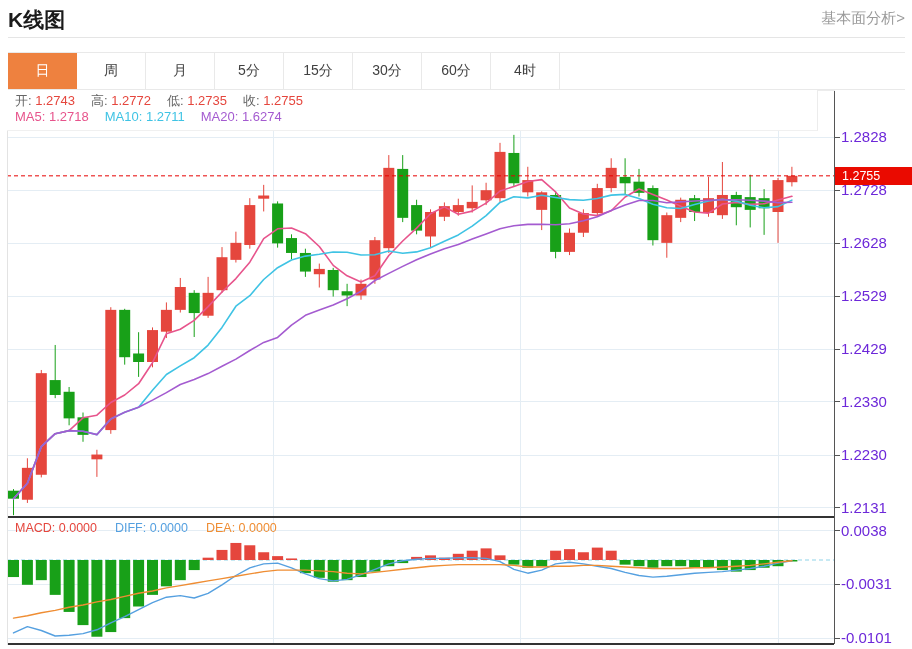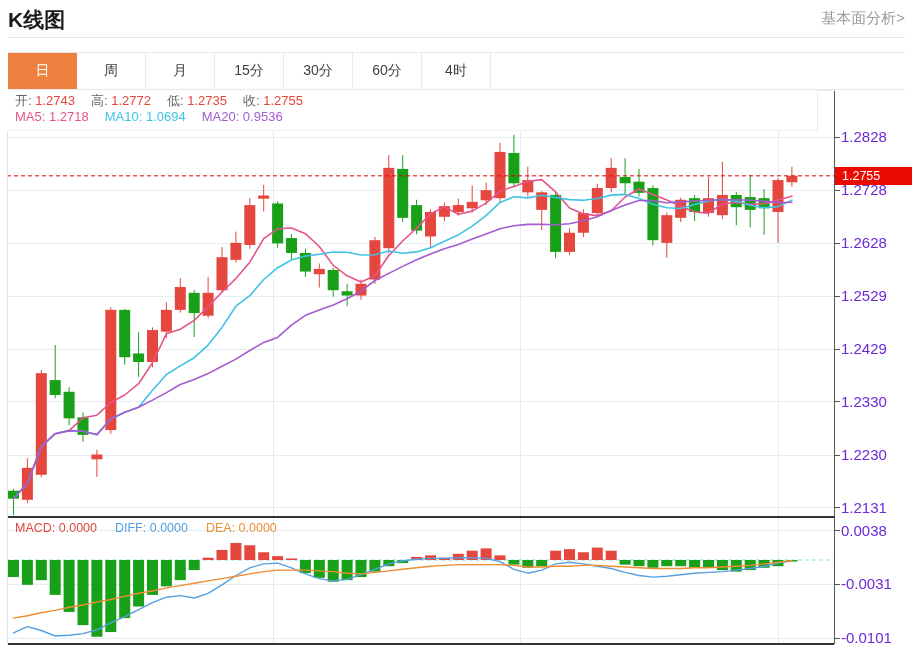--- a/index.html
+++ b/index.html
@@ -35,20 +35,21 @@
 
 <div id="app">
   <div class="page-title">K线图</div>
   <a class="analysis-link">基本面分析&gt;</a>
   <div class="header-divider"></div>
 
   <div class="tabbar">
       <div class="tab active" style="background: rgb(238, 129, 63);">日</div>
       <div class="tab">周</div>
       <div class="tab">月</div>
+      <div class="tab">5分</div>
       <div class="tab">15分</div>
       <div class="tab">30分</div>
       <div class="tab">60分</div>
       <div class="tab">4时</div>
     </div>
 
   <div class="chart-area">
     <svg id="chart-svg" width="899" height="556" viewBox="0 0 899 556">
         <line x1="0" y1="47" x2="827" y2="47" stroke="#e4edf4" stroke-width="1" shape-rendering="crispEdges"></line>
         <line x1="0" y1="100.19000000000005" x2="827" y2="100.19000000000005" stroke="#e4edf4" stroke-width="1" shape-rendering="crispEdges"></line>
@@ -256,21 +257,21 @@
         <line x1="827" y1="440.55" x2="833" y2="440.55" stroke="#555555" stroke-width="1" shape-rendering="crispEdges"></line>
         <line x1="827" y1="494.025" x2="833" y2="494.025" stroke="#555555" stroke-width="1" shape-rendering="crispEdges"></line>
         <line x1="827" y1="548.275" x2="833" y2="548.275" stroke="#555555" stroke-width="1" shape-rendering="crispEdges"></line>
       </svg>
 
     <div class="chart-border-top"></div>
     <div class="chart-border-left"></div>
 
     <div class="legend-box">
       <div class="legend-row" id="ohlc-row"><span class="grp"><span class="lbl-k">开:</span><span style="color: rgb(229, 70, 61);"> 1.2743</span></span><span class="grp"><span class="lbl-k">高:</span><span style="color: rgb(229, 70, 61);"> 1.2772</span></span><span class="grp"><span class="lbl-k">低:</span><span style="color: rgb(229, 70, 61);"> 1.2735</span></span><span class="grp"><span class="lbl-k">收:</span><span style="color: rgb(229, 70, 61);"> 1.2755</span></span></div>
-      <div class="legend-row" id="ma-row"><span class="grp" style="color: rgb(231, 84, 140);">MA5: 1.2718</span><span class="grp" style="color: rgb(63, 195, 228);">MA10: 1.0694</span><span class="grp" style="color: rgb(164, 91, 208);">MA20: 0.9536</span></div>
+      <div class="legend-row" id="ma-row"><span class="grp" style="color: rgb(231, 84, 140);">MA5: 1.2718</span><span class="grp" style="color: rgb(63, 195, 228);">MA10: 1.2711</span><span class="grp" style="color: rgb(164, 91, 208);">MA20: 1.6274</span></div>
     </div>
 
     <div class="macd-legend" id="macd-legend"><span class="grp" style="color: rgb(229, 70, 61);">MACD: 0.0000</span><span class="grp" style="color: rgb(85, 160, 224);">DIFF: 0.0000</span><span class="grp" style="color: rgb(239, 141, 51);">DEA: 0.0000</span></div>
 
     <div id="axis-labels">
         <div class="axis-label" style="top: 39px;">1.2828</div>
         <div class="axis-label" style="top: 92.19px;">1.2728</div>
         <div class="axis-label" style="top: 145.38px;">1.2628</div>
         <div class="axis-label" style="top: 198.038px;">1.2529</div>
         <div class="axis-label" style="top: 251.228px;">1.2429</div>

